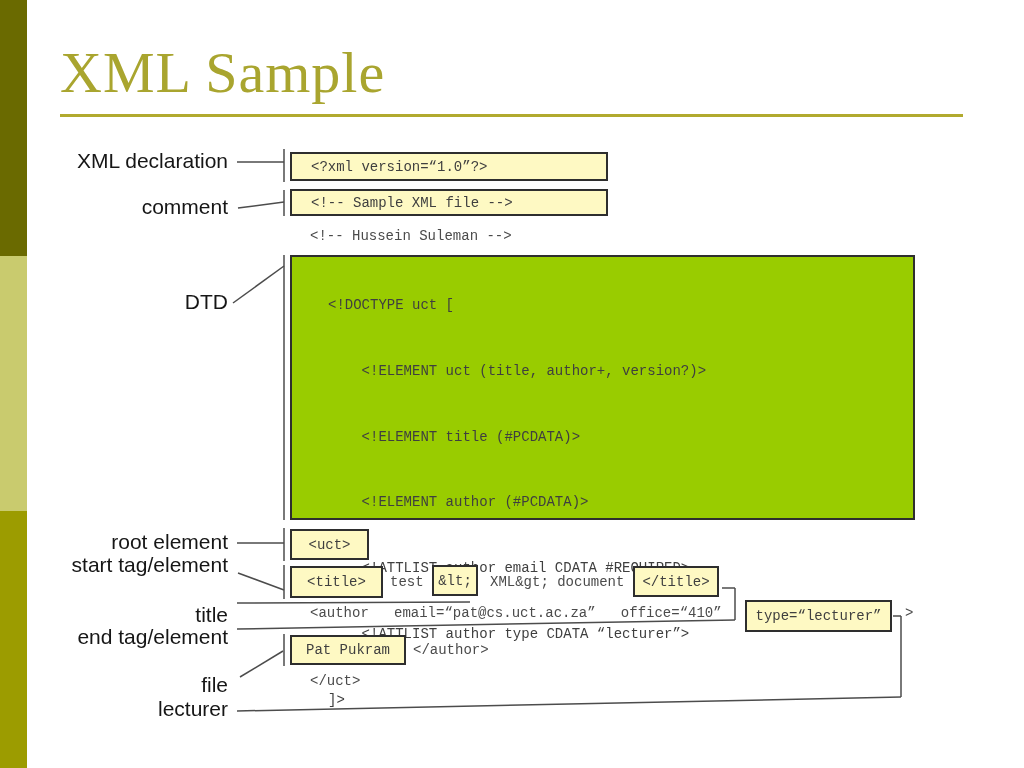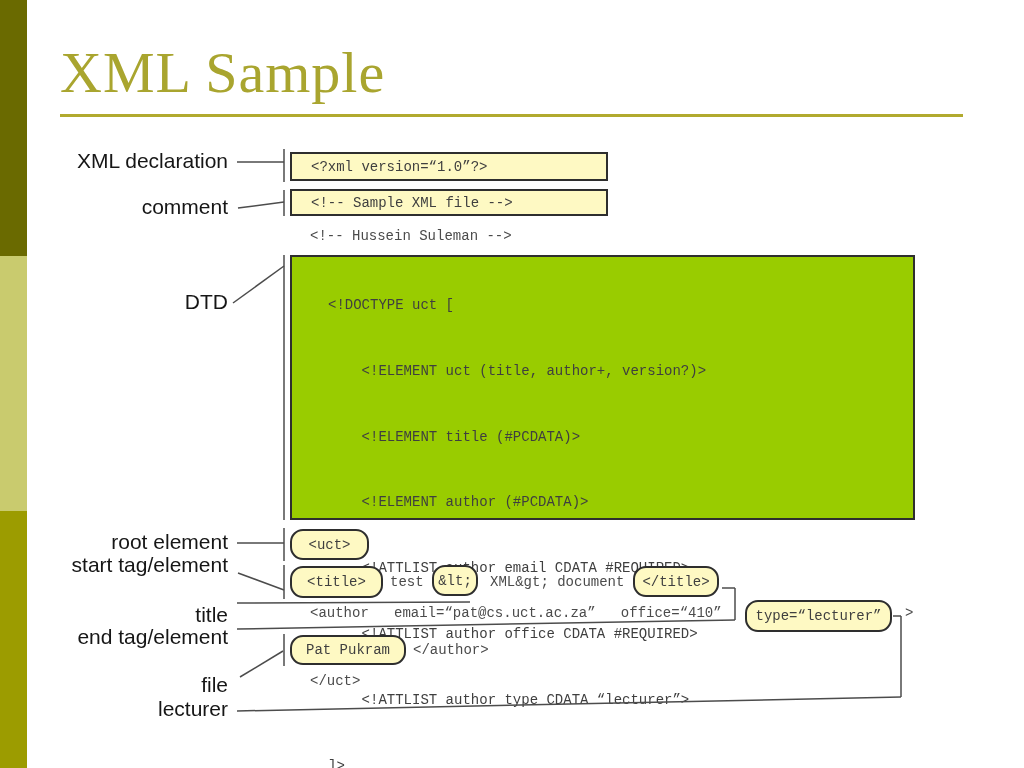--- a/index.html
+++ b/index.html
@@ -17,21 +17,21 @@
   
   .label{position:absolute;right:796px;font-size:21px;line-height:22px;color:#161616;
          white-space:nowrap;text-align:right;}
   
   .code{font-family:"Liberation Mono","DejaVu Sans Mono",monospace;font-size:14px;
         color:#3f3f3f;white-space:pre;}
   .codeline{position:absolute;line-height:16px;color:#4b4b4b;}
   .box{position:absolute;background:#fef9c3;border:2px solid #2e2e2e;box-sizing:border-box;
        display:flex;align-items:center;}
   .box.pad{padding-left:19px;}
-  .box.center{justify-content:center;border-radius:13px;}
+  .box.center{justify-content:center;}
   .dtd-box{position:absolute;background:#99cc00;border:2px solid #2e2e2e;box-sizing:border-box;
            padding-left:19px;}
   .dtd-line{line-height:33.8px;height:33.8px;}
   
   .overlay{position:absolute;left:0;top:0;pointer-events:none;}
 </style>
 </head>
 <body>
 
 <div class="slide">
@@ -62,21 +62,20 @@
   </div>
 
   <div class="codeline code" style="left:310px;top:228px;">&lt;!-- Hussein Suleman --&gt;</div>
 
   <div class="dtd-box code" style="left:290px;top:255px;width:625px;height:265px;padding-left:36px;">
     <div class="dtd-line">&lt;!DOCTYPE uct [</div>
     <div class="dtd-line">    &lt;!ELEMENT uct (title, author+, version?)&gt;</div>
     <div class="dtd-line">    &lt;!ELEMENT title (#PCDATA)&gt;</div>
     <div class="dtd-line">    &lt;!ELEMENT author (#PCDATA)&gt;</div>
     <div class="dtd-line">    &lt;!ATTLIST author email CDATA #REQUIRED&gt;</div>
-    <div class="dtd-line">    &lt;!ATTLIST author office CDATA #REQUIRED&gt;</div>
     <div class="dtd-line">    &lt;!ATTLIST author type CDATA “lecturer”&gt;</div>
     <div class="dtd-line">]&gt;</div>
   </div>
 
   <div class="box center code" style="left:290px;top:529px;width:79px;height:31px;">
     <span>&lt;uct&gt;</span>
   </div>
 
   <div class="box center code" style="left:290px;top:566px;width:93px;height:32px;">
     <span>&lt;title&gt;</span>

